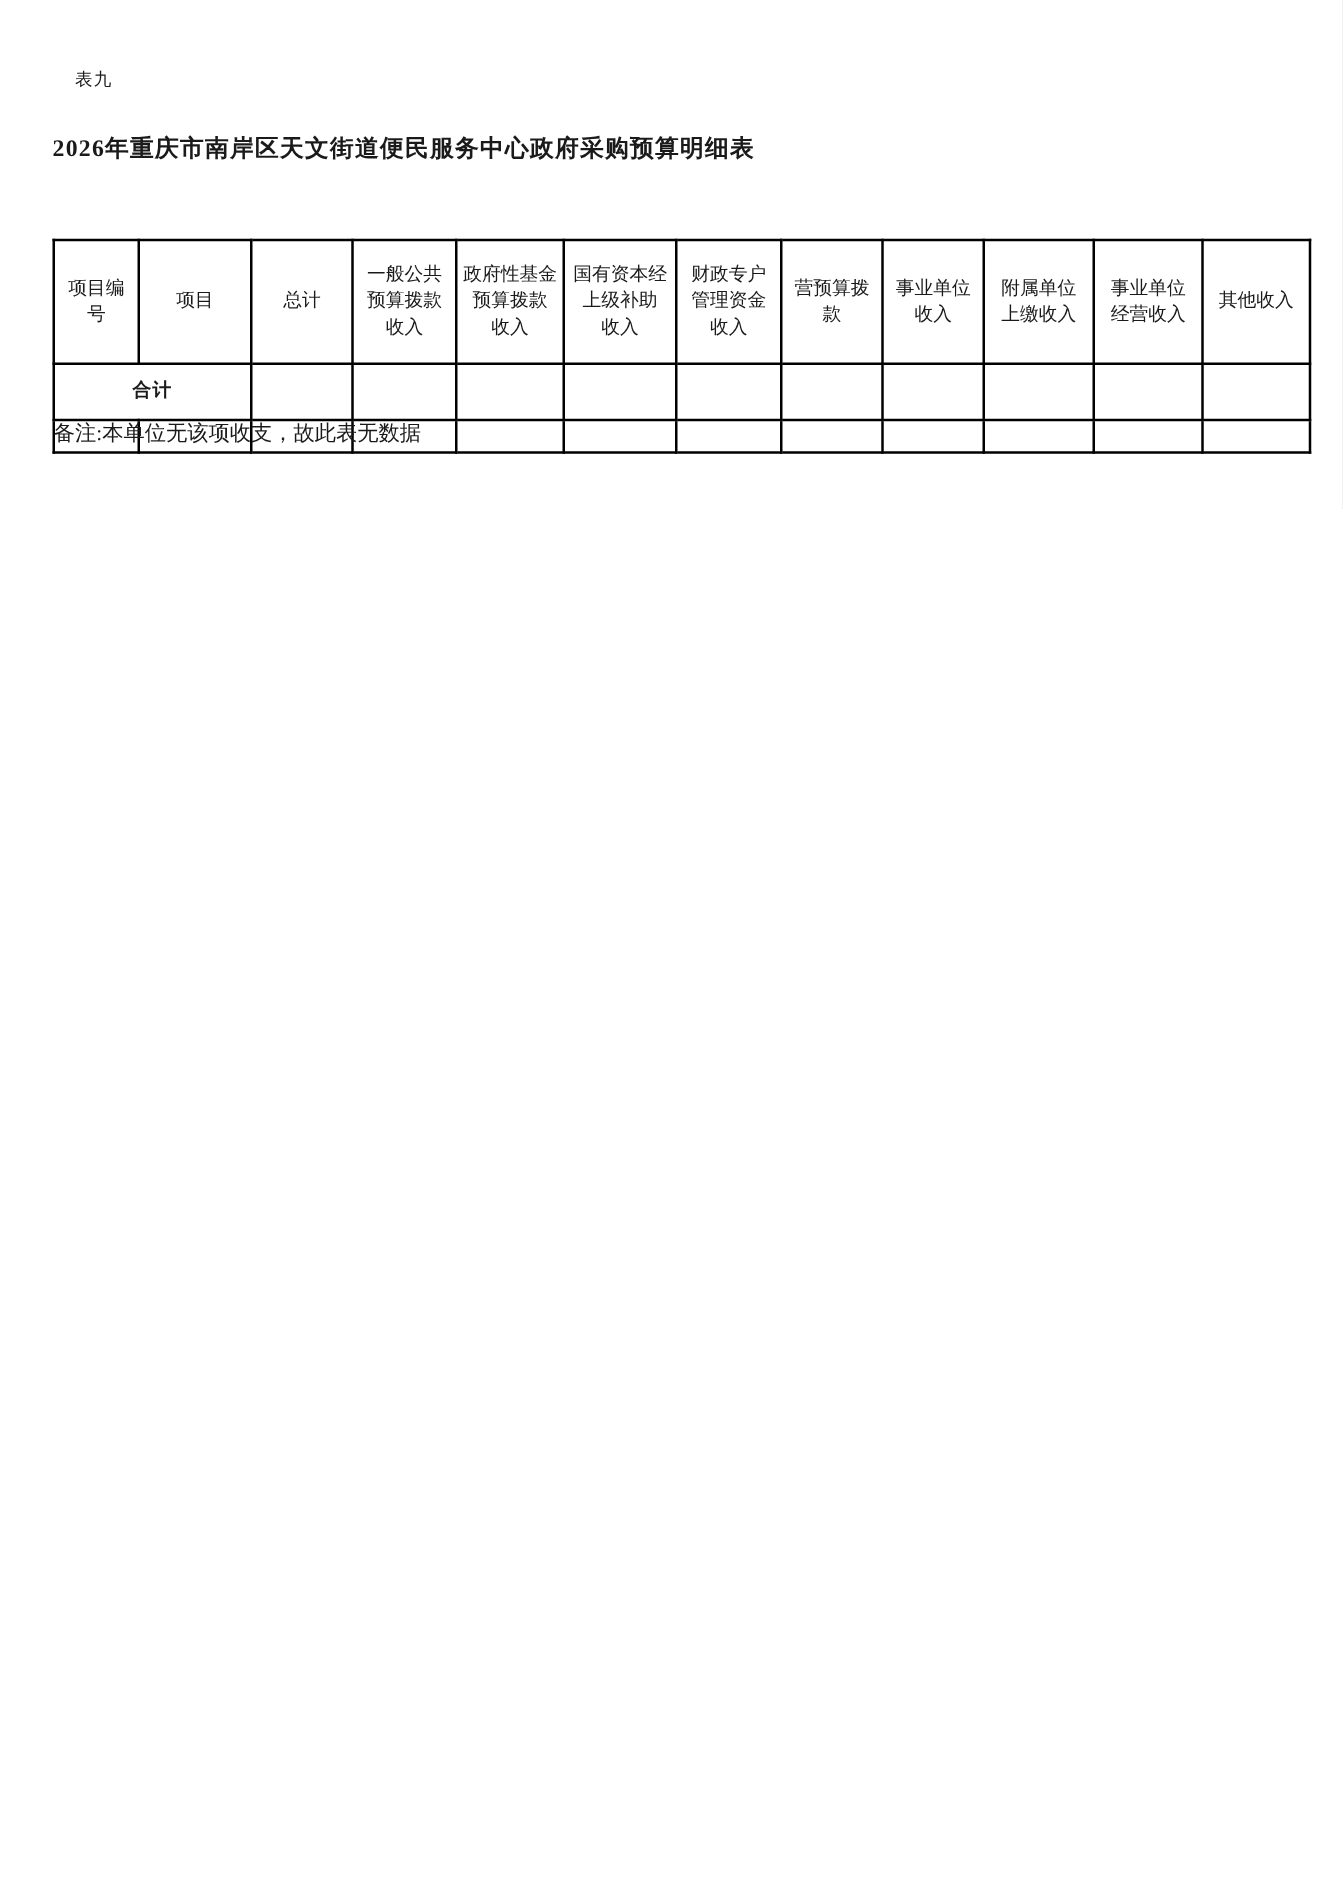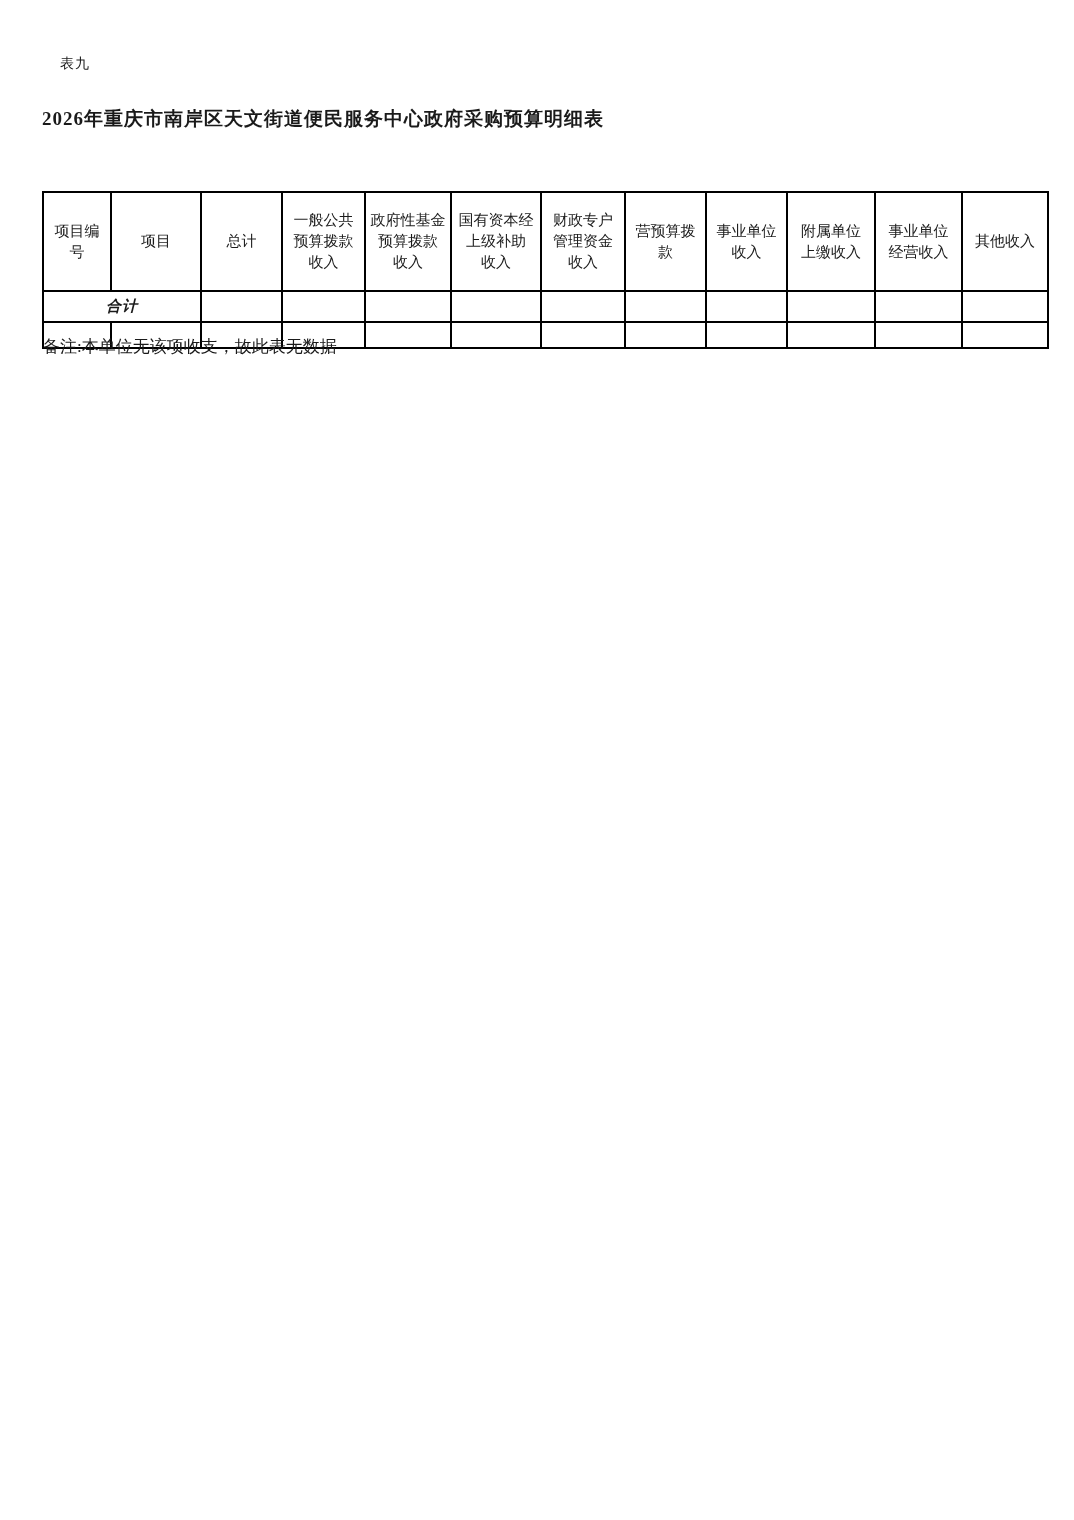--- a/index.html
+++ b/index.html
@@ -52,21 +52,21 @@
     text-align: center;
     vertical-align: middle;
     font-size: 15px;
     font-weight: normal;
     line-height: 1.4;
     padding: 2px 4px;
     overflow: hidden;
   }
   .budget-table thead tr { height: 99px; }
   .budget-table th { white-space: pre-line; }
-  tr.total-row { height: 31px; font-style: italic; }
+  tr.total-row { height: 45px; }
   tr.empty-row { height: 26px; }
   td.total-label-cell {
     font-weight: bold;
     letter-spacing: 1px;
   }
   .footnote {
     position: absolute;
     left: 43px;
     top: 335px;
     font-size: 17px;

